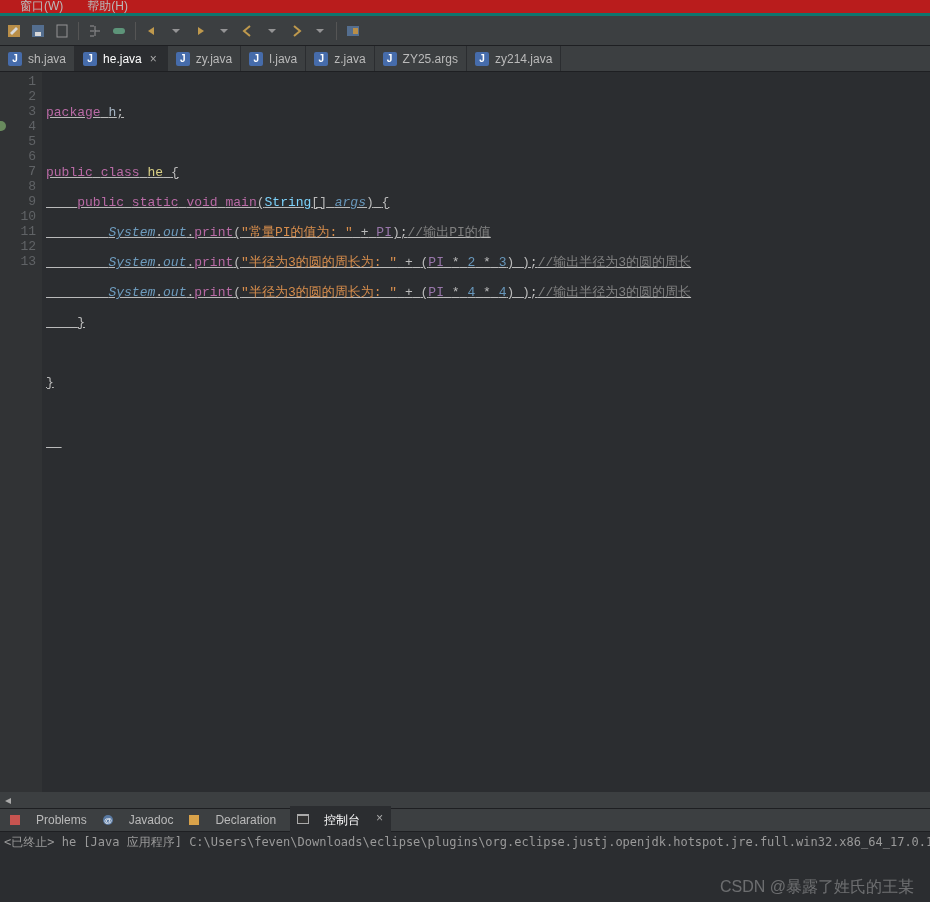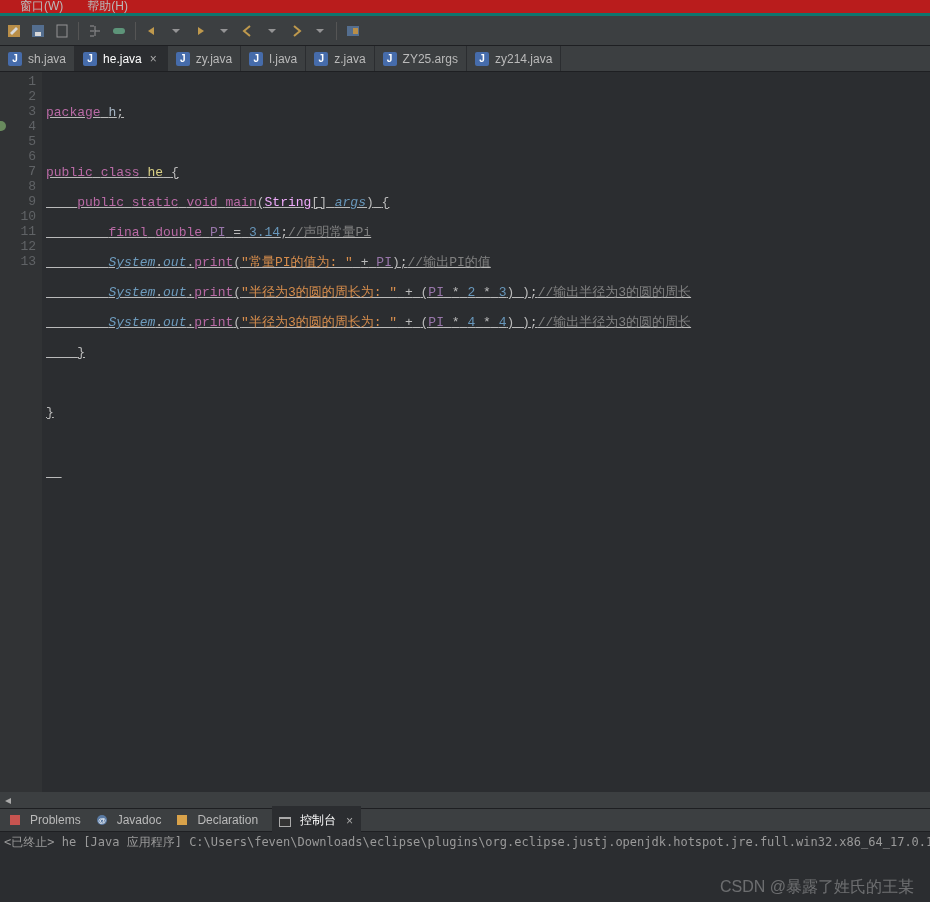--- a/index.html
+++ b/index.html
@@ -109,21 +109,21 @@
   flex: 1;
   padding-top: 18px;
   padding-left: 4px;
   white-space: pre;
   color: #bababa;
   text-decoration: underline;
 }
 .code .line { height: 15px; }
 .kw { color: #b96aa5; }
 .cls { color: #dad085; }
-.strtype { color: #f0abfc; }
+.strtype { color: #7dd3fc; }
 .classname { color: #a9b7c6; }
 .method { color: #b96aa5; }
 .var { color: #6897bb; font-style: italic; }
 .const { color: #9876aa; }
 .str { color: #d78d4c; }
 .num { color: #6897bb; }
 .cmt { color: #808080; }
 .fld { color: #6e9cbe; font-style: italic; }
 .hscroll {
   height: 16px;
@@ -141,22 +141,22 @@
   height: 24px;
   display: flex;
   align-items: center;
   gap: 14px;
   padding-left: 8px;
   border-top: 1px solid #1e1f22;
   border-bottom: 1px solid #1e1f22;
 }
 .btab {
   display: flex;
-  align-items: flex-end;
-  gap: 8px;
+  align-items: flex-start;
+  gap: 14px;
   color: #bababa;
   cursor: pointer;
 }
 .btab.active {
   background: #2b2d30;
   padding: 6px 6px;
   color: #fff;
   font-family: Liberation Mono, monospace;
 }
 .bicon { width: 14px; height: 14px; display: inline-flex; align-items:center; justify-content:center;}
@@ -319,21 +319,20 @@
     <div class="ln">10</div>
     <div class="ln">11</div>
     <div class="ln">12</div>
     <div class="ln">13</div>
   </div>
   <div class="code">
 <div class="line"><span class="kw">package</span> <span class="classname">h</span><span>;</span></div>
 <div class="line"></div>
 <div class="line"><span class="kw">public</span> <span class="kw">class</span> <span class="cls">he</span> <span>{</span></div>
 <div class="line">    <span class="kw">public</span> <span class="kw">static</span> <span class="kw">void</span> <span class="method">main</span><span>(</span><span class="strtype">String</span><span>[]</span> <span class="var">args</span><span>)</span> <span>{</span></div>
-<div class="line">        <span class="kw">final</span> <span class="kw">double</span> <span class="const">PI</span> <span>=</span> <span class="num">3.14</span><span>;</span><span class="cmt">//声明常量Pi</span></div>
 <div class="line">        <span class="fld">System</span><span>.</span><span class="fld">out</span><span>.</span><span class="method">print</span><span>(</span><span class="str">"常量PI的值为: "</span> <span>+</span> <span class="const">PI</span><span>);</span><span class="cmt">//输出PI的值</span></div>
 <div class="line">        <span class="fld">System</span><span>.</span><span class="fld">out</span><span>.</span><span class="method">print</span><span>(</span><span class="str">"半径为3的圆的周长为: "</span> <span>+</span> <span>(</span><span class="const">PI</span> <span>*</span> <span class="num">2</span> <span>*</span> <span class="num">3</span><span>) );</span><span class="cmt">//输出半径为3的圆的周长</span></div>
 <div class="line">        <span class="fld">System</span><span>.</span><span class="fld">out</span><span>.</span><span class="method">print</span><span>(</span><span class="str">"半径为3的圆的周长为: "</span> <span>+</span> <span>(</span><span class="const">PI</span> <span>*</span> <span class="num">4</span> <span>*</span> <span class="num">4</span><span>) );</span><span class="cmt">//输出半径为3的圆的周长</span></div>
 <div class="line">    <span>}</span></div>
 <div class="line"></div>
 <div class="line"><span>}</span></div>
 <div class="line"></div>
   </div>
 </div>
 

